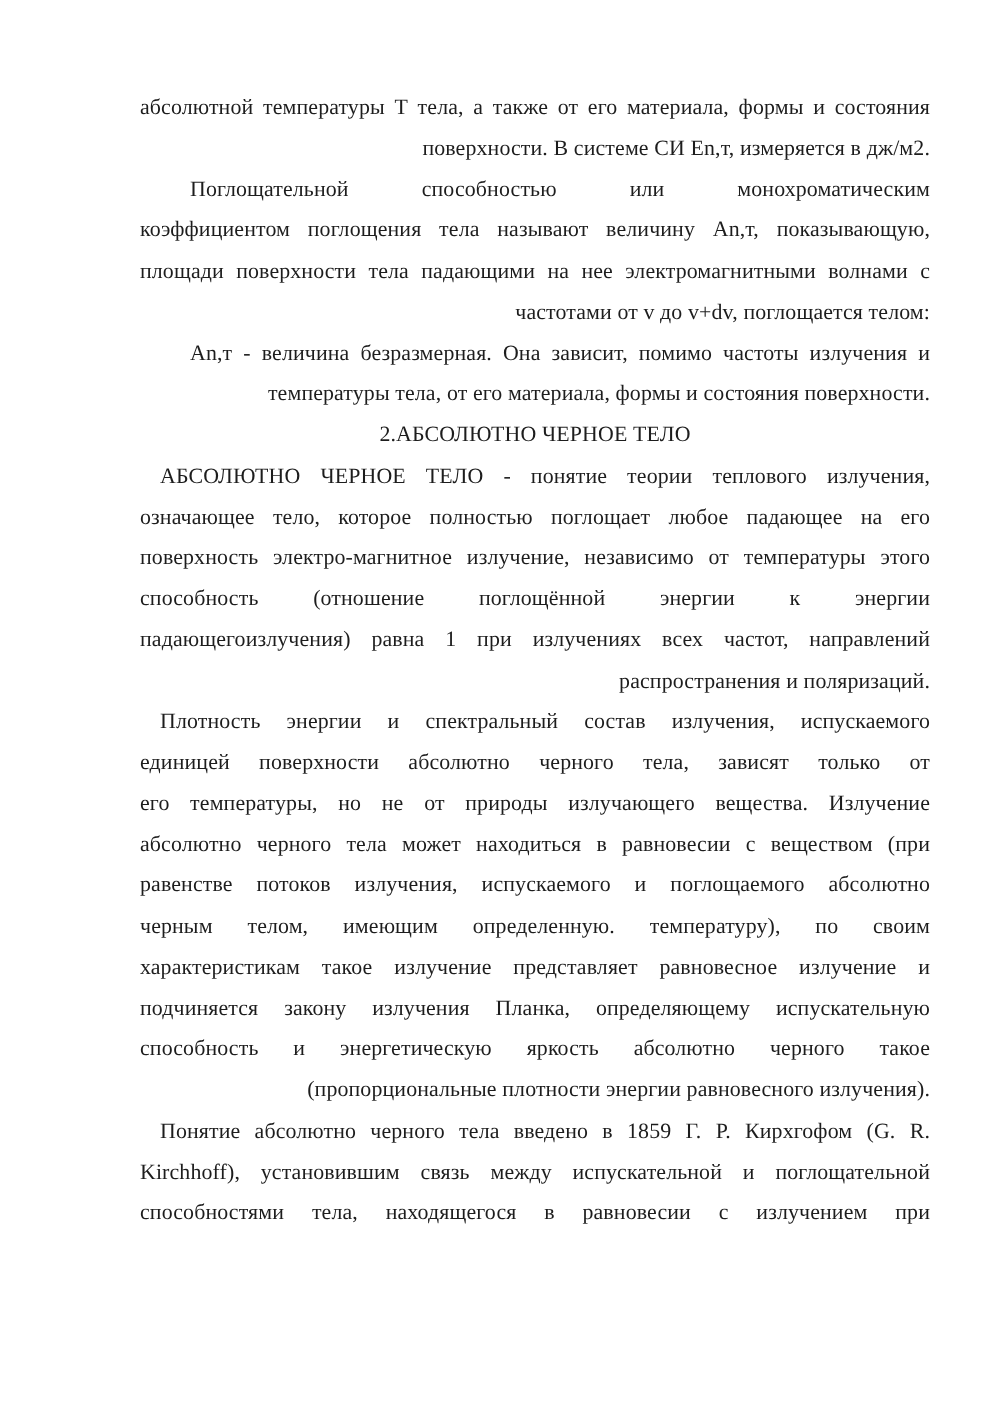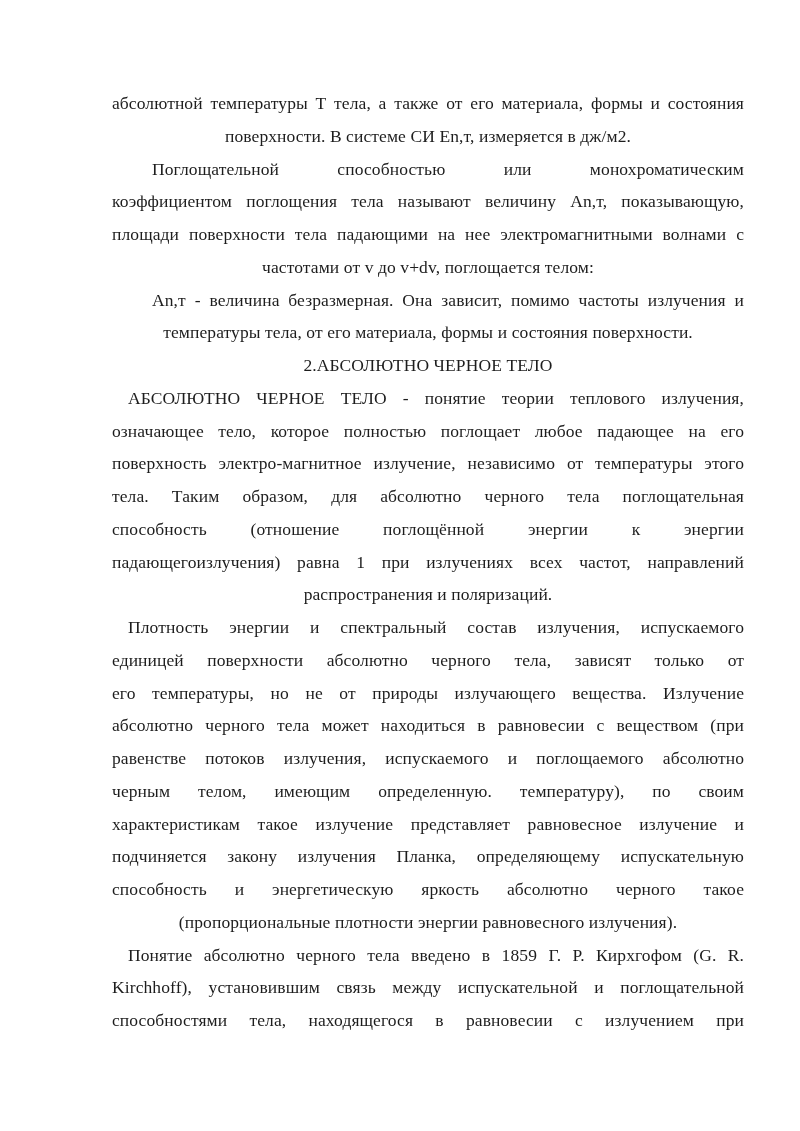--- a/index.html
+++ b/index.html
@@ -12,28 +12,28 @@
     width: 800px;
     height: 1131px;
     background: #ffffff;
     overflow: hidden;
     font-family: "Liberation Serif", "DejaVu Serif", serif;
     color: #1d1d1d;
   }
   .textblock {
     position: absolute;
     left: 112px;
-    top: 87px;
+    top: 69px;
     width: 632px;
   }
   .line {
     font-size: 17.5px;
     line-height: 32.75px;
     height: 32.75px;
-    text-align: center;
+    text-align: right;
     white-space: normal;
     letter-spacing: 0.1px;
   }
   .line.j {
     text-align: justify;
     text-align-last: justify;
     text-justify: inter-word;
   }
   .line.heading {
     font-weight: normal;
@@ -51,21 +51,20 @@
       <div class="line j" style="text-indent: 40px;">Поглощательной способностью или монохроматическим</div>
       <div class="line j">коэффициентом поглощения тела называют величину An,т, показывающую,</div>
       <div class="line j">площади поверхности тела падающими на нее электромагнитными волнами с</div>
       <div class="line">частотами от v до v+dv, поглощается телом:</div>
       <div class="line j" style="text-indent: 40px;">An,т - величина безразмерная. Она зависит, помимо частоты излучения и</div>
       <div class="line">температуры тела, от его материала, формы и состояния поверхности.</div>
       <div class="line heading">2.АБСОЛЮТНО ЧЕРНОЕ ТЕЛО</div>
       <div class="line j" style="text-indent: 16px;">АБСОЛЮТНО ЧЕРНОЕ ТЕЛО - понятие теории теплового излучения,</div>
       <div class="line j">означающее тело, которое полностью поглощает любое падающее на его</div>
       <div class="line j">поверхность электро-магнитное излучение, независимо от температуры этого</div>
-      <div class="line j">тела. Таким образом, для абсолютно черного тела поглощательная</div>
       <div class="line j">способность (отношение поглощённой энергии к энергии</div>
       <div class="line j">падающегоизлучения) равна 1 при излучениях всех частот, направлений</div>
       <div class="line">распространения и поляризаций.</div>
       <div class="line j" style="text-indent: 16px;">Плотность энергии и спектральный состав излучения, испускаемого</div>
       <div class="line j">единицей поверхности абсолютно черного тела, зависят только от</div>
       <div class="line j">его температуры, но не от природы излучающего вещества. Излучение</div>
       <div class="line j">абсолютно черного тела может находиться в равновесии с веществом (при</div>
       <div class="line j">равенстве потоков излучения, испускаемого и поглощаемого абсолютно</div>
       <div class="line j">черным телом, имеющим определенную. температуру), по своим</div>
       <div class="line j">характеристикам такое излучение представляет равновесное излучение и</div>

